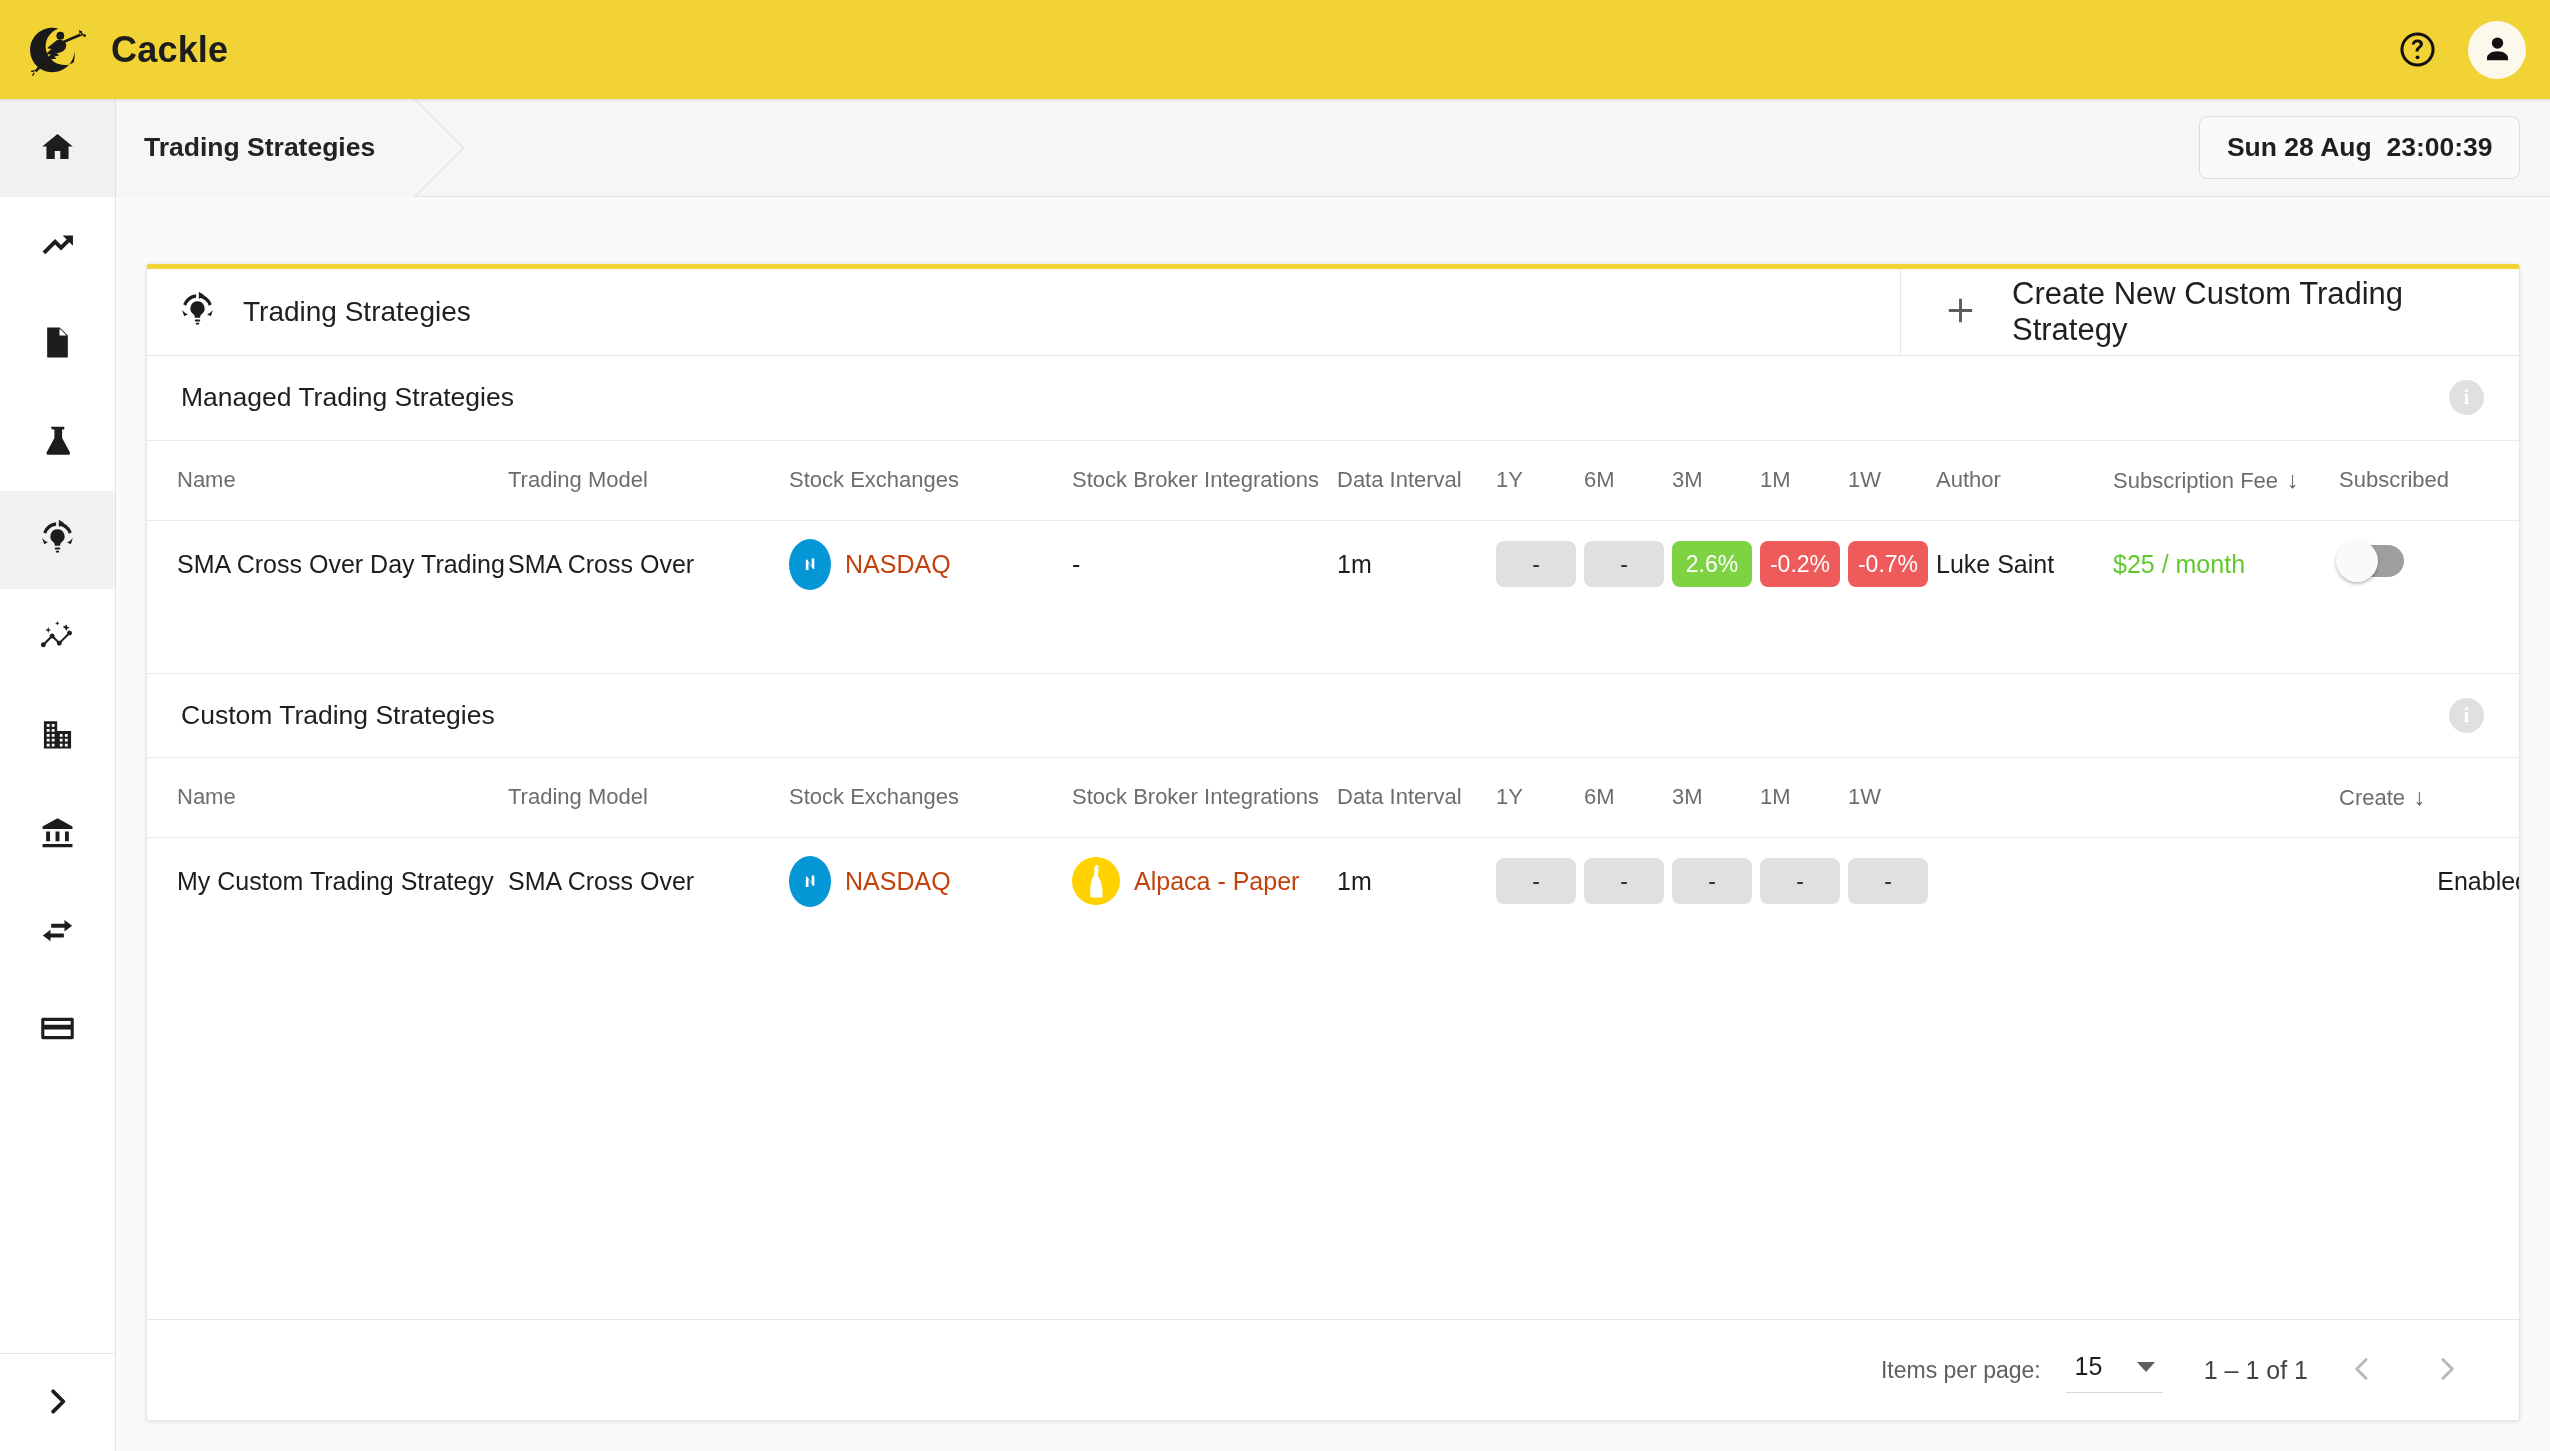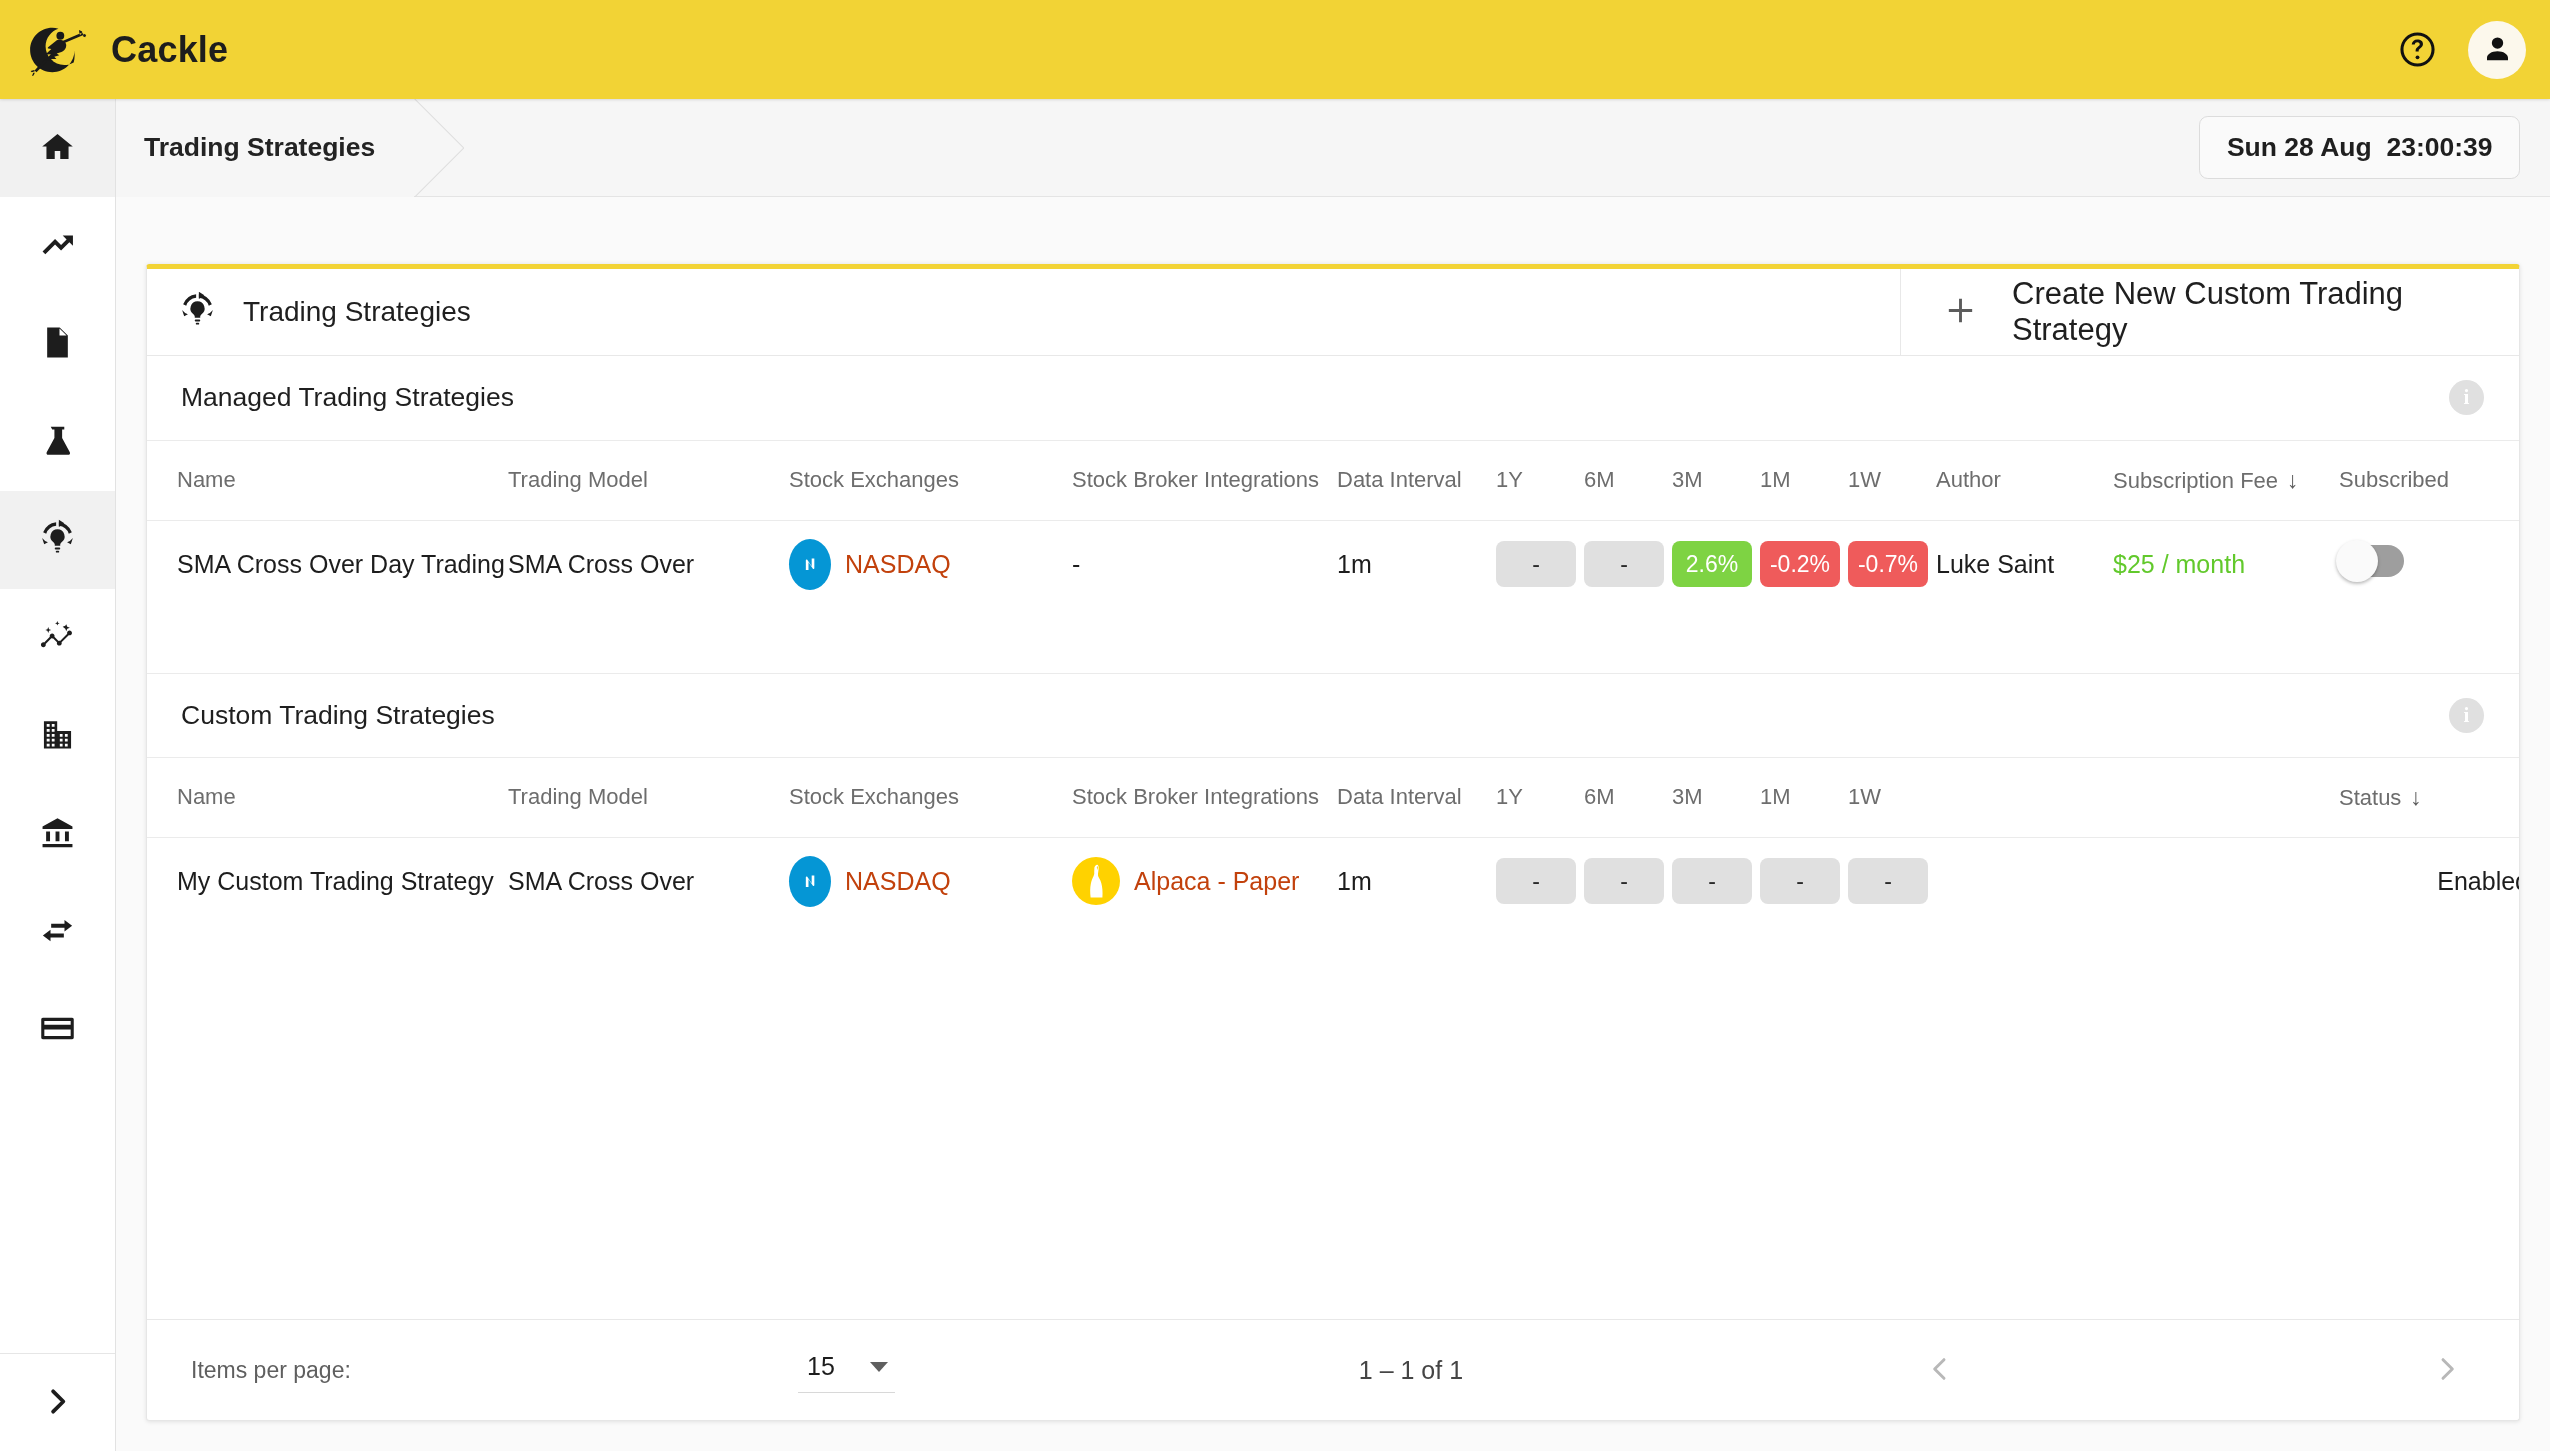--- a/index.html
+++ b/index.html
@@ -186,23 +186,22 @@
     position: absolute; left: -2.7px; top: -5.3px;
     width: 42px; height: 42px; border-radius: 50%;
     background: #fafafa; box-shadow: 0 1.8px 3.5px rgba(0,0,0,.28);
   }
 
   .table-filler { flex: 1; min-height: 0; }
 
   .paginator {
     height: 101px; min-height: 101px;
     border-top: 0.9px solid #e8e8e8;
-    display: flex; align-items: center; justify-content: space-between;
+    display: flex; align-items: center; justify-content: flex-end;
     padding-right: 41px;
-    padding-left: 44px;
   }
   .pg-label { font-size: 23px; color: #5f5f5f; }
   .pg-select {
     display: flex; align-items: center;
     margin-left: 25px; border-bottom: 0.9px solid #d8d8d8;
     padding: 5.3px 3.5px 10.6px 8.8px; min-width: 97px;
   }
   .pg-value { font-size: 25px; color: #1d1d1d; }
   .pg-caret {
     width: 0; height: 0; margin-left: 35px;
@@ -478,21 +477,21 @@
                 <th class="c-exch">Stock Exchanges</th>
                 <th class="c-broker">Stock Broker Integrations</th>
                 <th class="c-interval">Data Interval</th>
                 <th class="c-perf">1Y</th>
                 <th class="c-perf">6M</th>
                 <th class="c-perf">3M</th>
                 <th class="c-perf">1M</th>
                 <th class="c-perf">1W</th>
                 <th class="c-author"></th>
                 <th class="c-fee"></th>
-                <th class="c-status"><span>Status</span><span class="sort-arrow">↓</span></th>
+                <th class="c-status"><span>Create</span><span class="sort-arrow">↓</span></th>
 
               </tr>
             </thead>
             <tbody>
               <tr>
                 <td class="c-name">My Custom Trading Strategy</td>
                 <td class="c-model">SMA Cross Over</td>
                 <td class="c-exch">
                   <div class="exch-cell">
                     <span class="nasdaq-mark">

